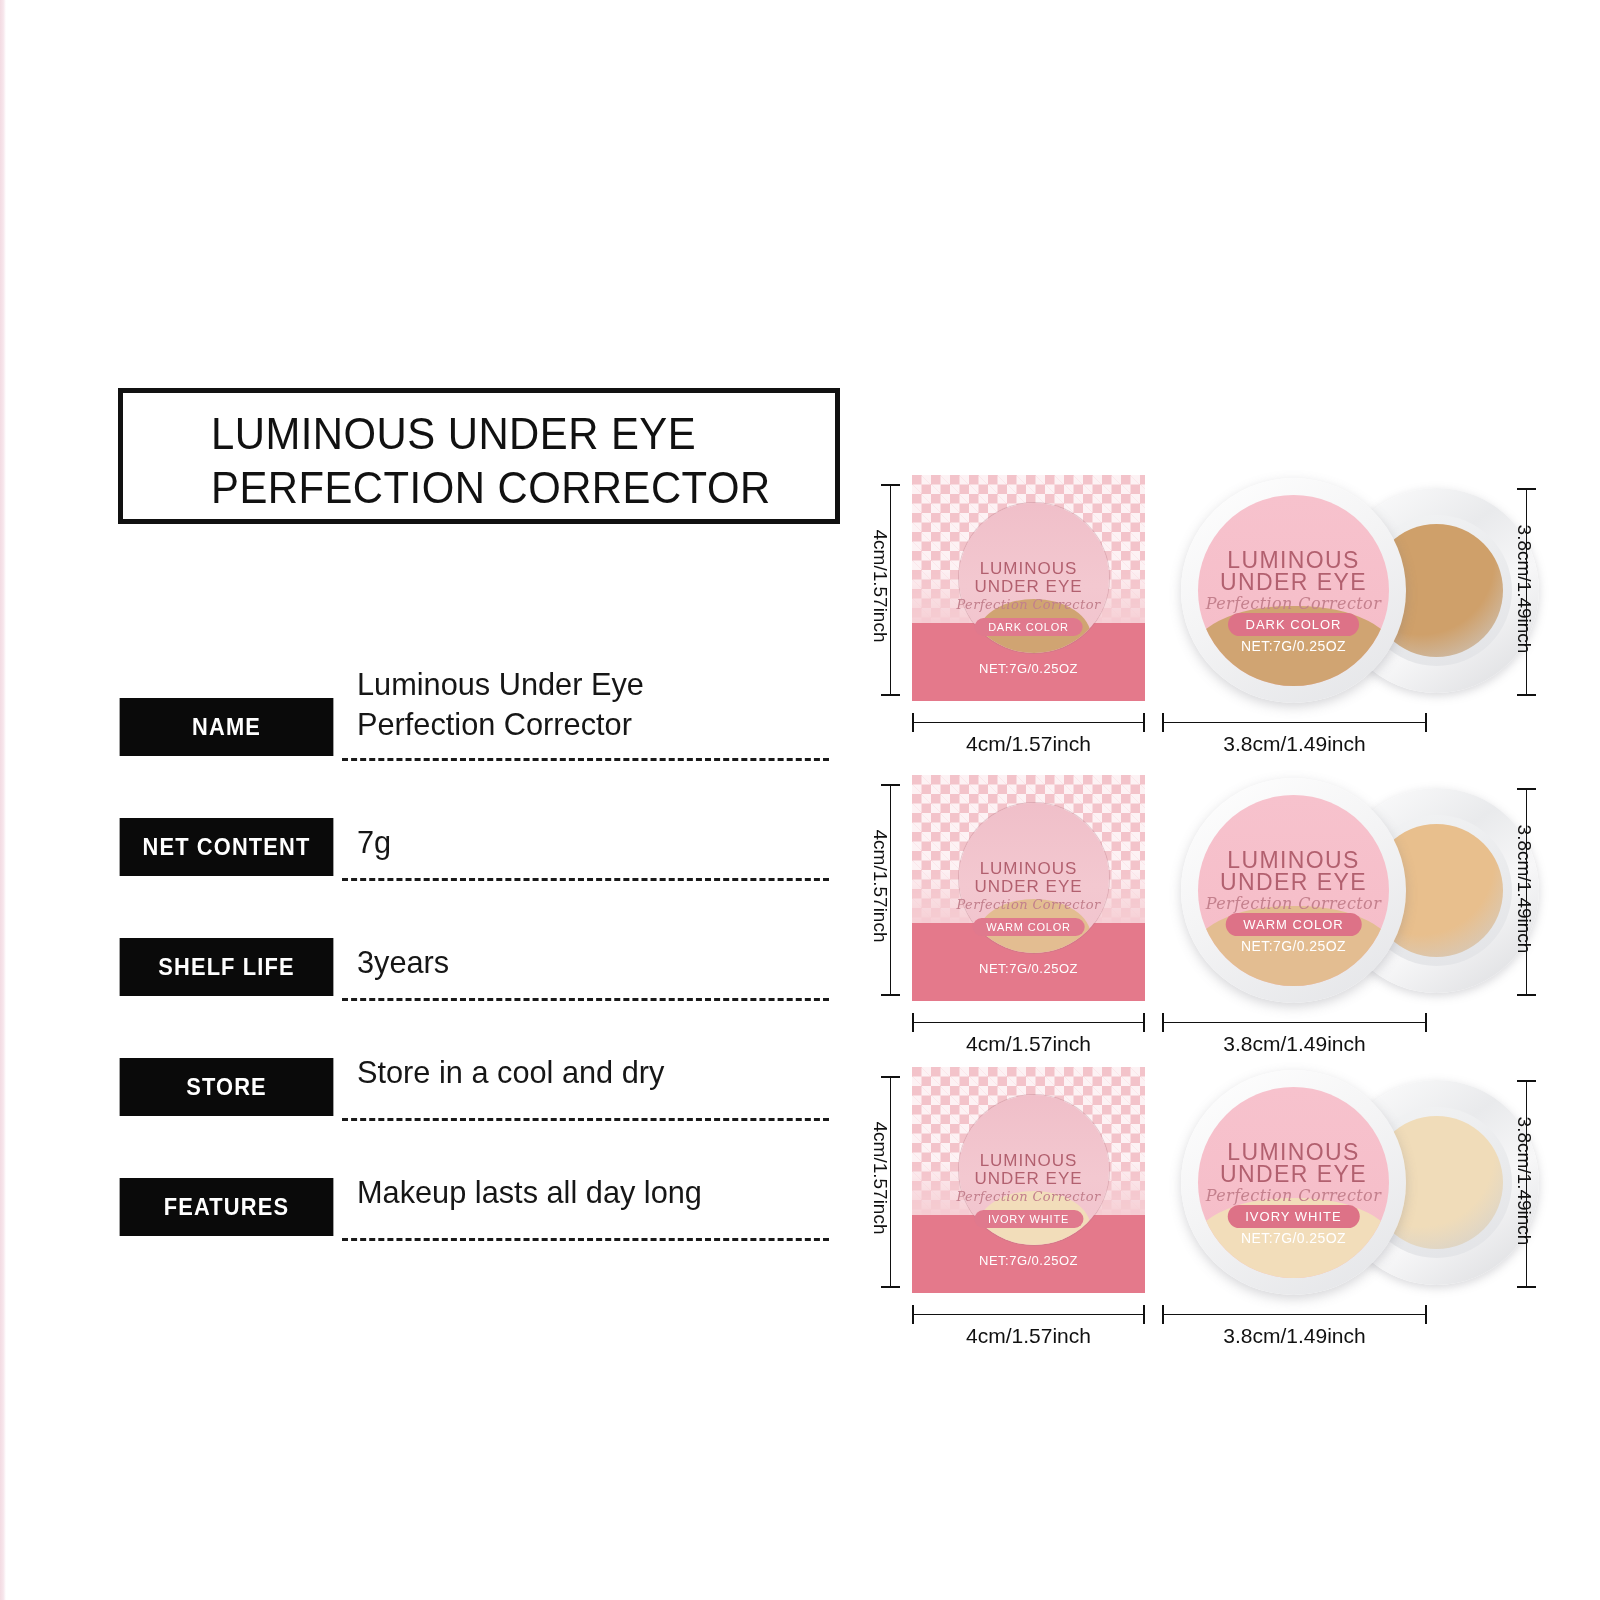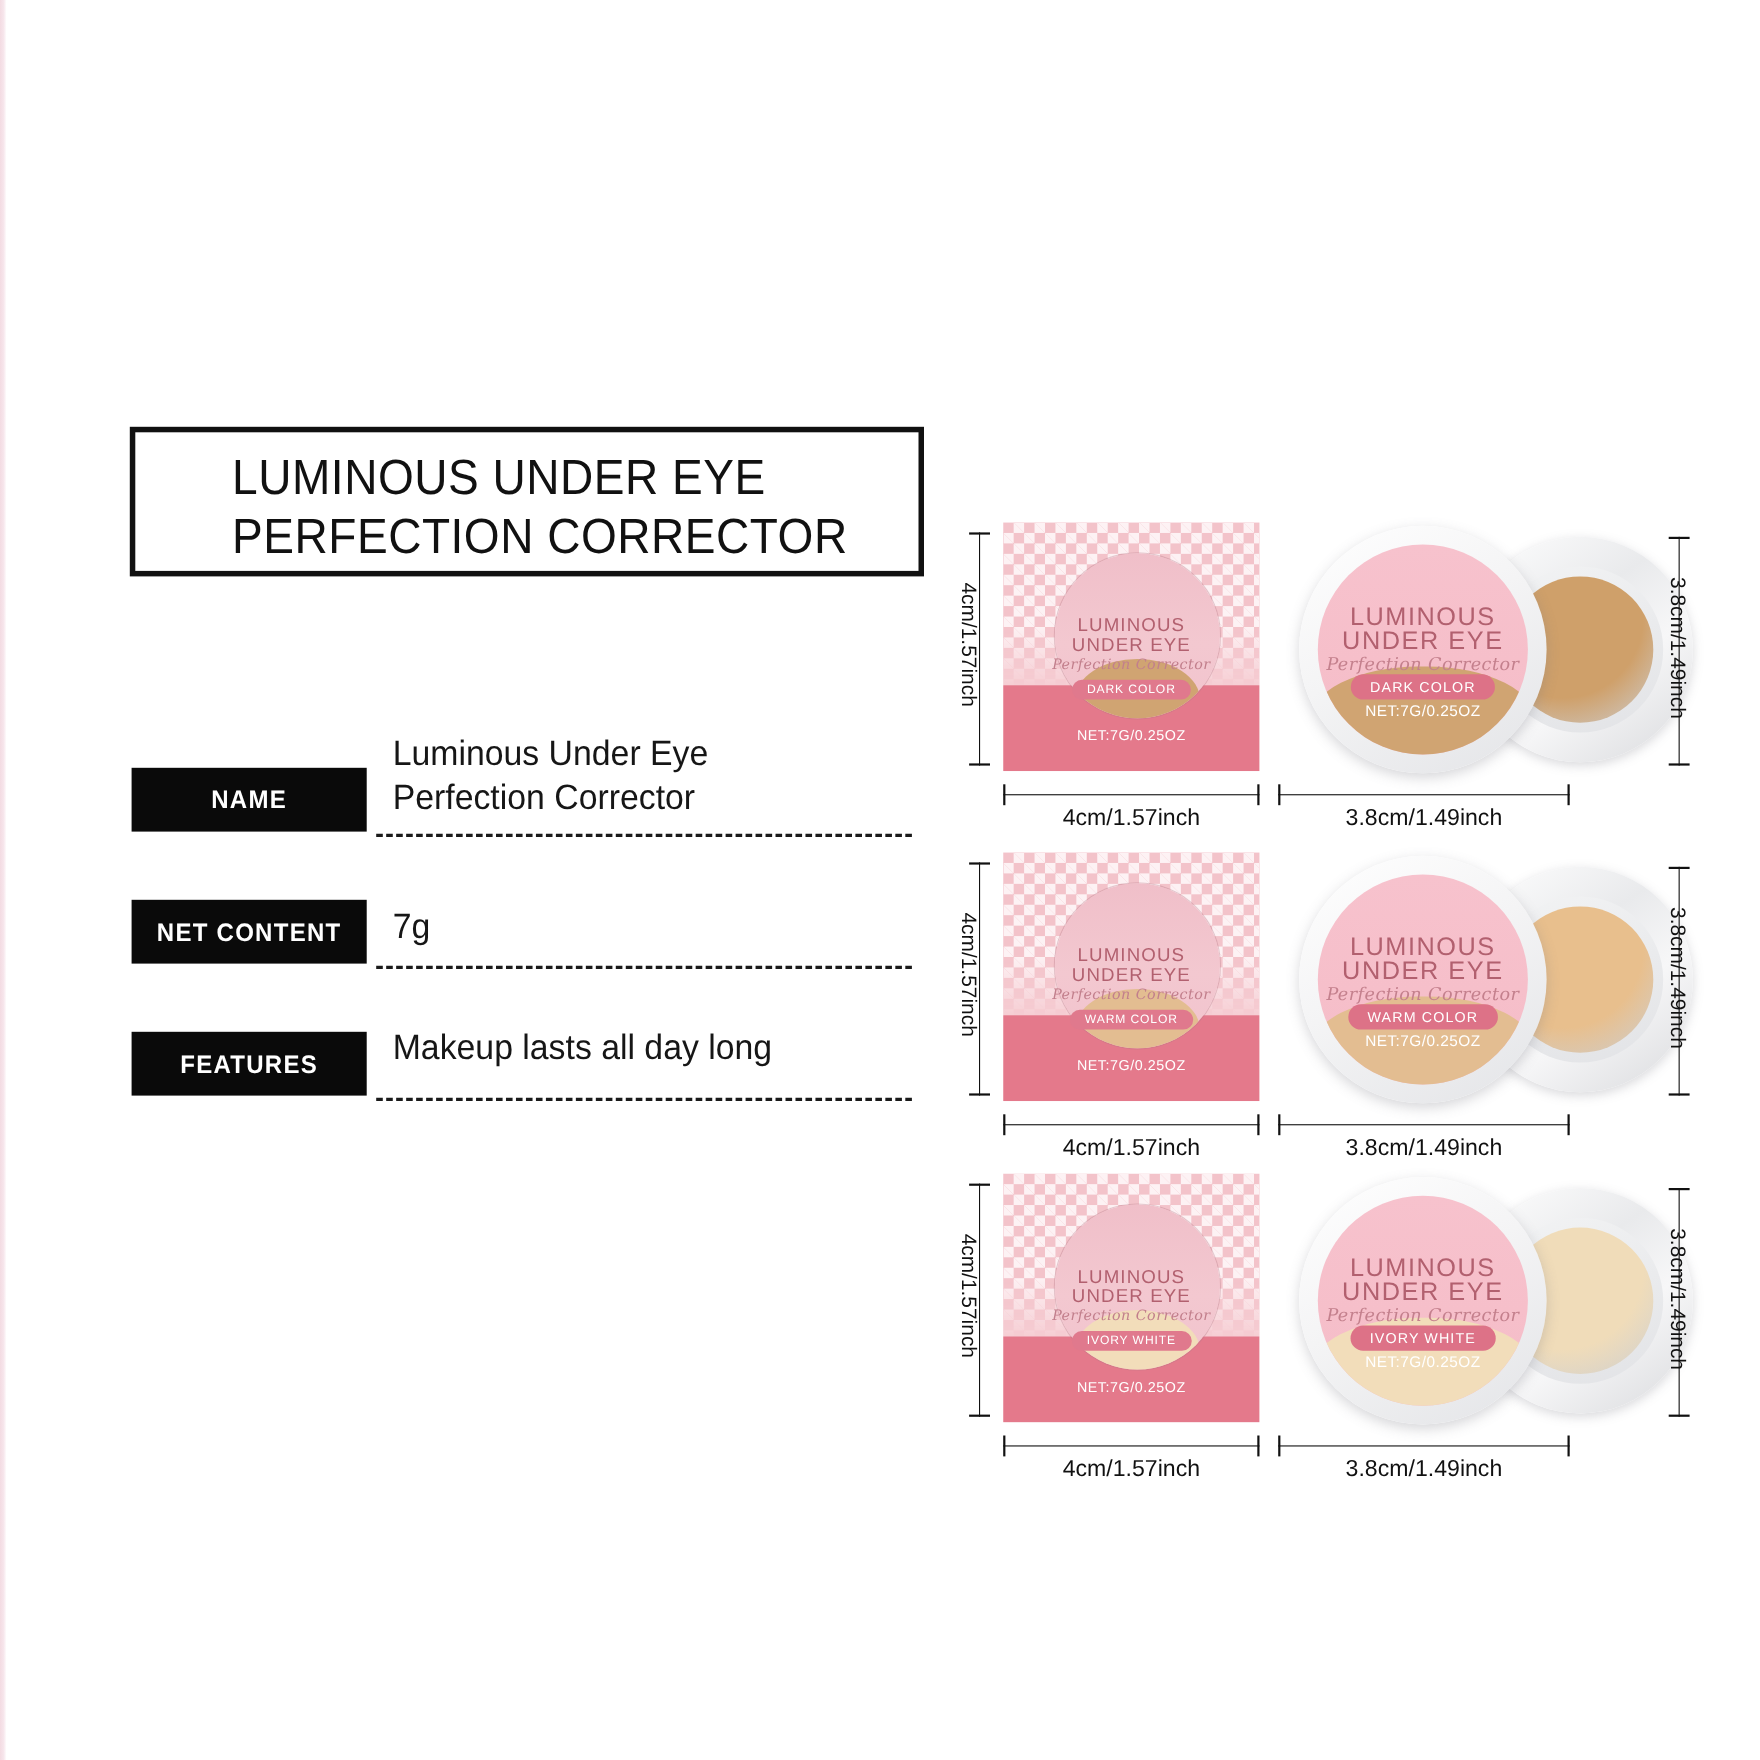--- a/index.html
+++ b/index.html
@@ -406,21 +406,31 @@
 Perfection Corrector</div>
       <div class="dashline"></div>
     </div>
 
     <div class="spec-row r-net">
       <div class="chip">NET  CONTENT</div>
       <div class="value">7g</div>
       <div class="dashline"></div>
     </div>
 
-
+    <div class="spec-row r-shelf">
+      <div class="chip">SHELF LIFE</div>
+      <div class="value">3years</div>
+      <div class="dashline"></div>
+    </div>
+
+    <div class="spec-row r-store">
+      <div class="chip">STORE</div>
+      <div class="value">Store in a cool and dry</div>
+      <div class="dashline"></div>
+    </div>
 
     <div class="spec-row r-feat">
       <div class="chip">FEATURES</div>
       <div class="value">Makeup lasts all day long</div>
       <div class="dashline"></div>
     </div>
 
 
   </div>
 

